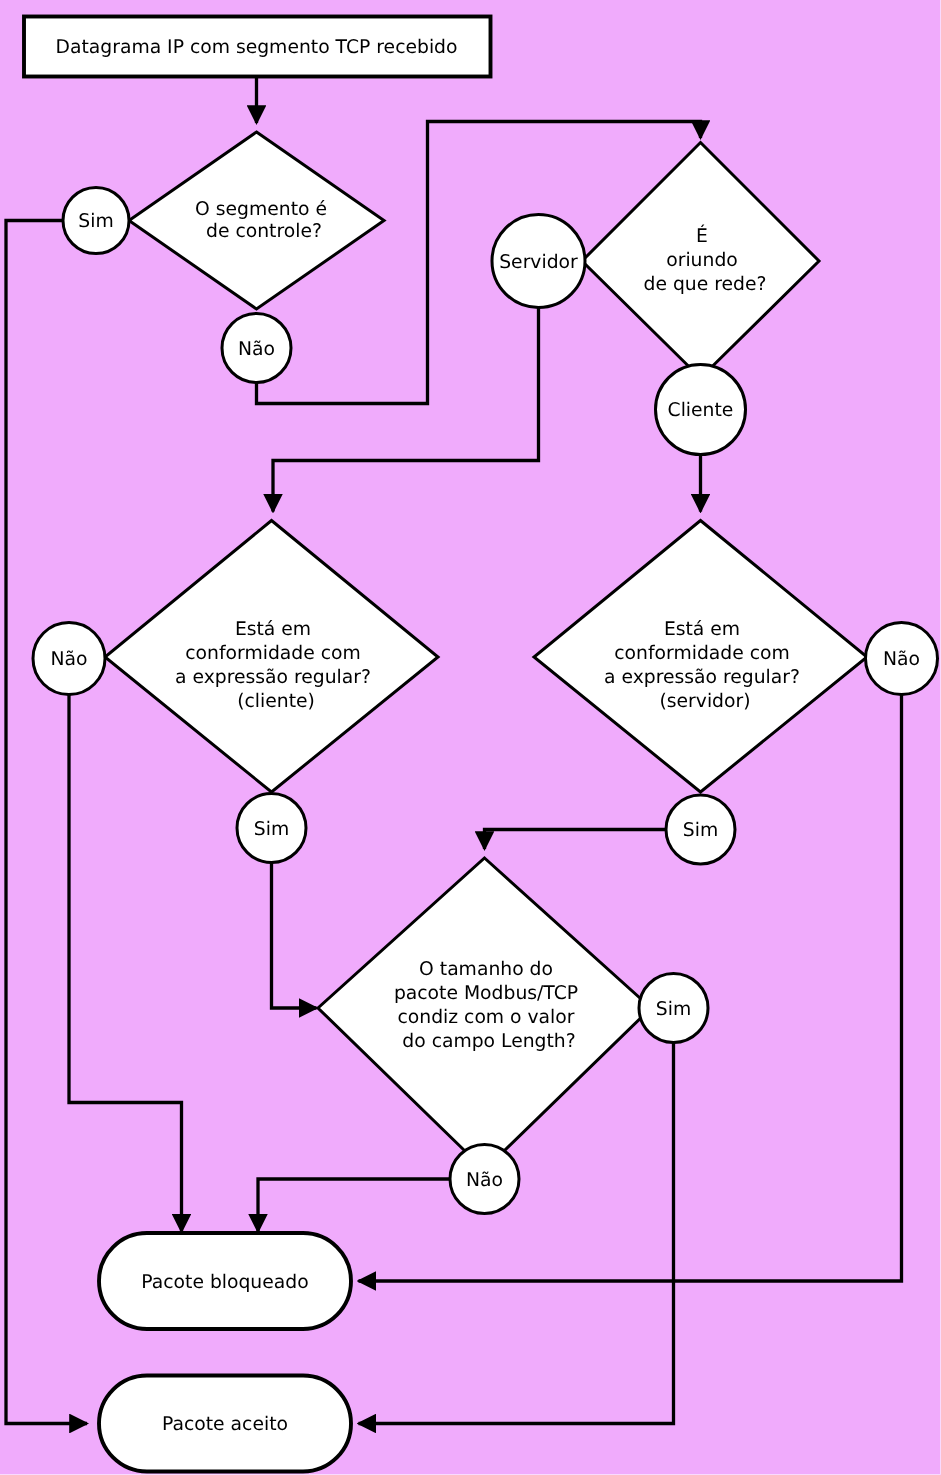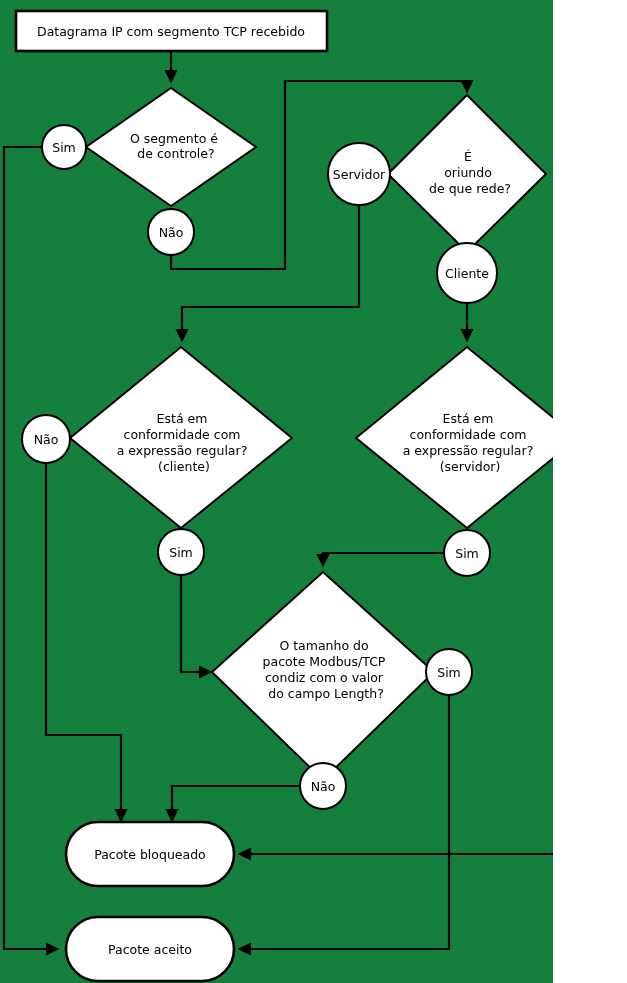--- a/index.html
+++ b/index.html
@@ -2,23 +2,23 @@
 <html><head>
 <meta charset="utf-8">
 <style>
   html, body {
     margin: 0;
     padding: 0;
     background: #ffffff;
   }
   #canvas {
     position: relative;
-    width: 553px;
+    width: 627px;
     height: 983px;
-    background: #15803d;
+    background: #f0abfc;
     font-family: "DejaVu Sans", "Liberation Sans", sans-serif;
     overflow: hidden;
   }
   svg.flow {
     position: absolute;
     top: 0;
     left: 0;
     width: 627px;
     height: 983px;
   }

